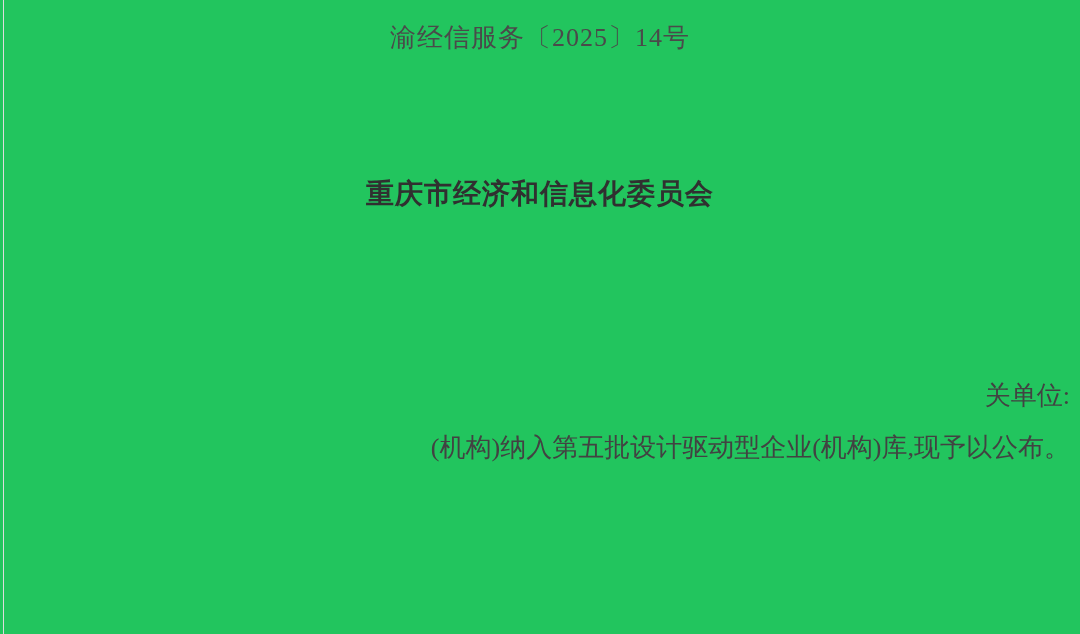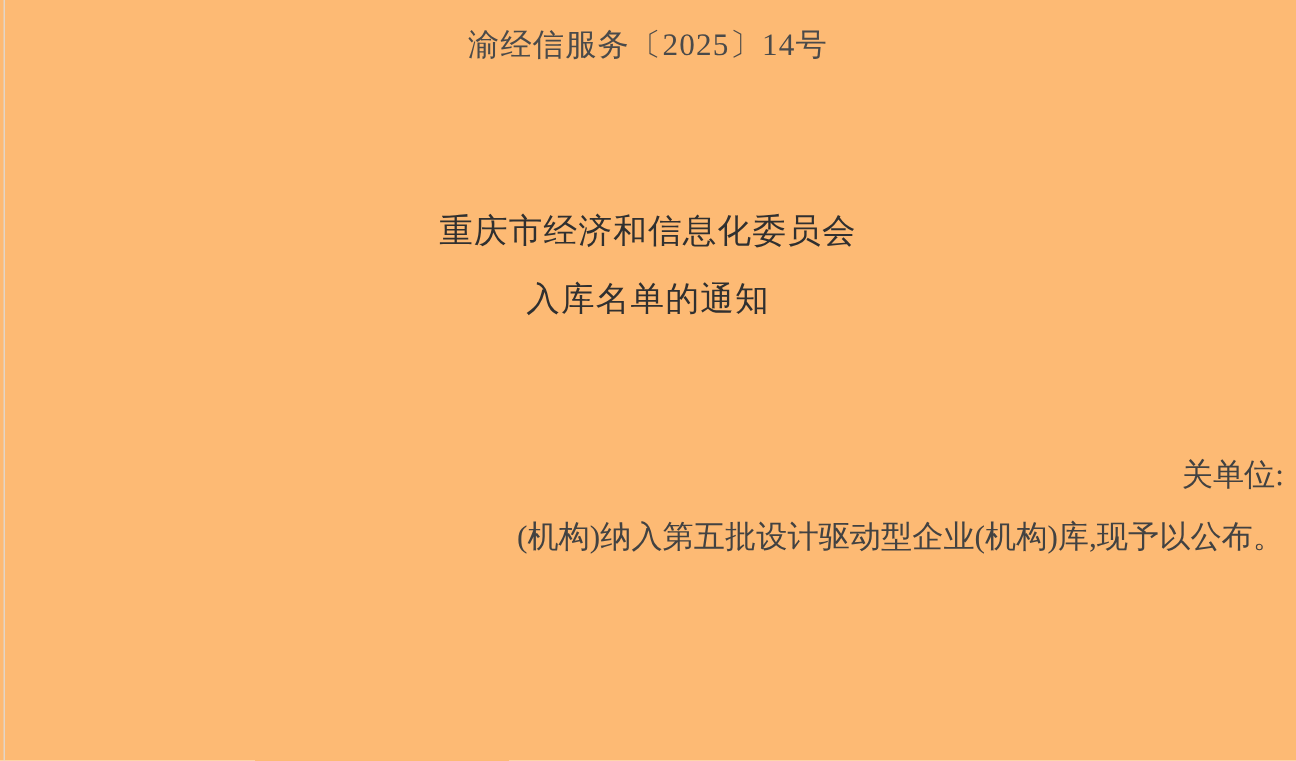--- a/index.html
+++ b/index.html
@@ -4,21 +4,21 @@
 <style>
   html, body {
     margin: 0;
     padding: 0;
     background: #ffffff;
   }
   .page {
     position: relative;
     width: 1080px;
     height: 634px;
-    background: #fdba74;
+    background: #22c55e;
     overflow: hidden;
     font-family: "Liberation Serif", "DejaVu Serif", serif;
   }
   .edge-line {
     position: absolute;
     left: 3px;
     top: 0;
     bottom: 0;
     width: 1px;
     background: #dcdcdc;
@@ -37,21 +37,21 @@
   .title-block {
     position: absolute;
     top: 166px;
     left: 0;
     width: 100%;
     text-align: center;
   }
   .title-line {
     line-height: 56px;
     font-size: 28px;
-    font-weight: normal;
+    font-weight: bold;
     color: #303030;
     letter-spacing: 1px;
   }
   .body-block {
     position: absolute;
     top: 370px;
     left: 0;
     width: 100%;
     padding: 0 10px 0 6px;
     box-sizing: border-box;
@@ -76,21 +76,20 @@
 <body>
 
 <div class="page">
 
   <div class="edge-line"></div>
 
   <div class="doc-number">渝经信服务〔2025〕14号</div>
 
   <div class="title-block">
     <div class="title-line">重庆市经济和信息化委员会</div>
-    <div class="title-line">入库名单的通知</div>
   </div>
 
   <div class="body-block">
     <div class="body-line">关单位:</div>
     <div class="body-line">(机构)纳入第五批设计驱动型企业(机构)库,现予以公布。</div>
   </div>
 
 </div>
 
 </body></html>

